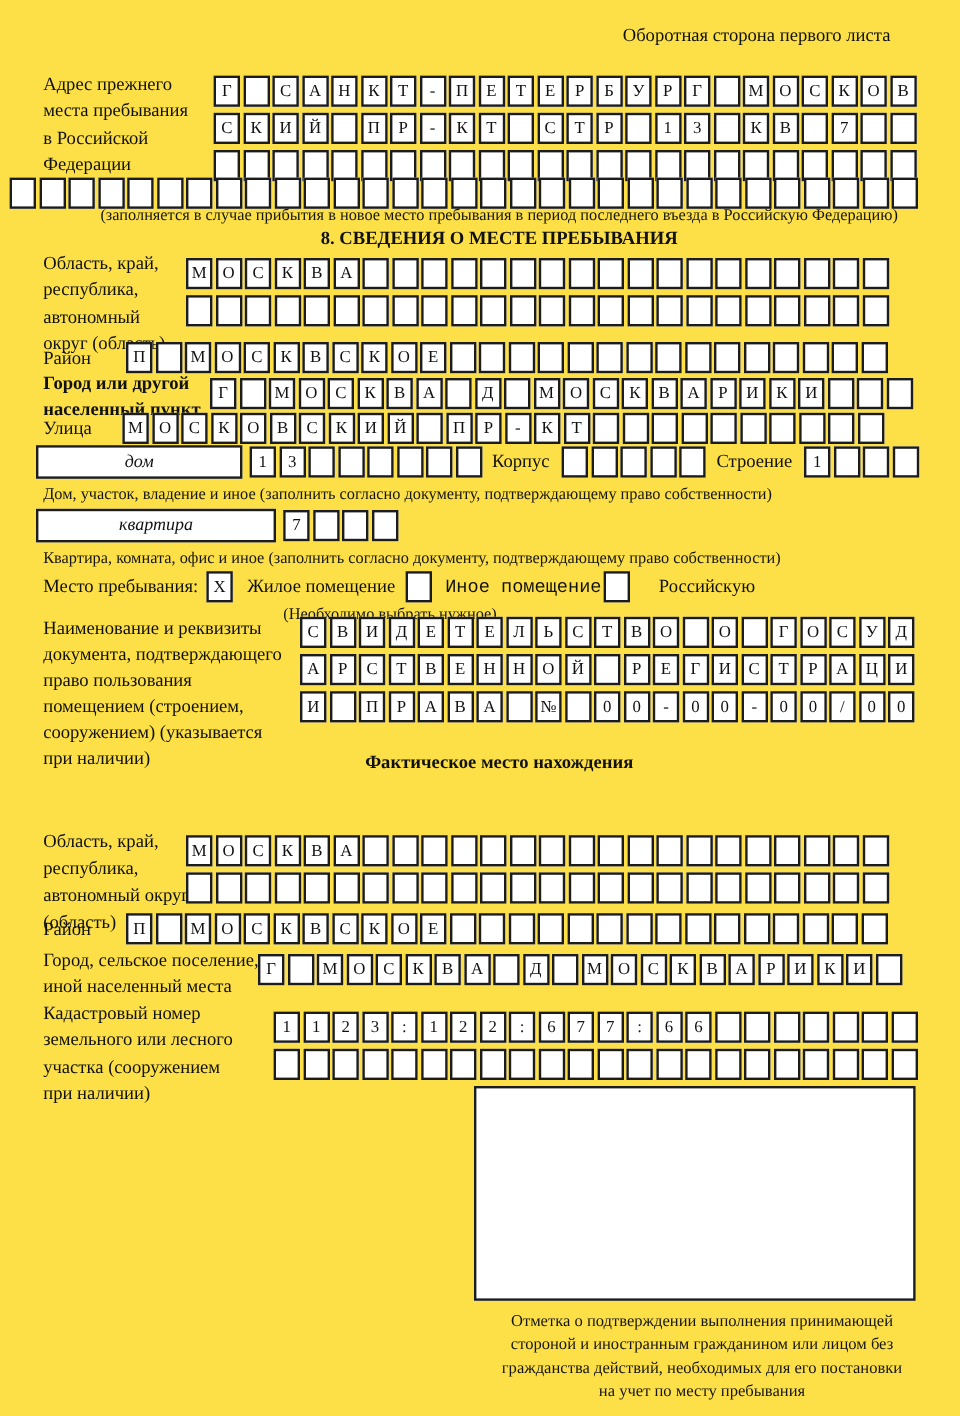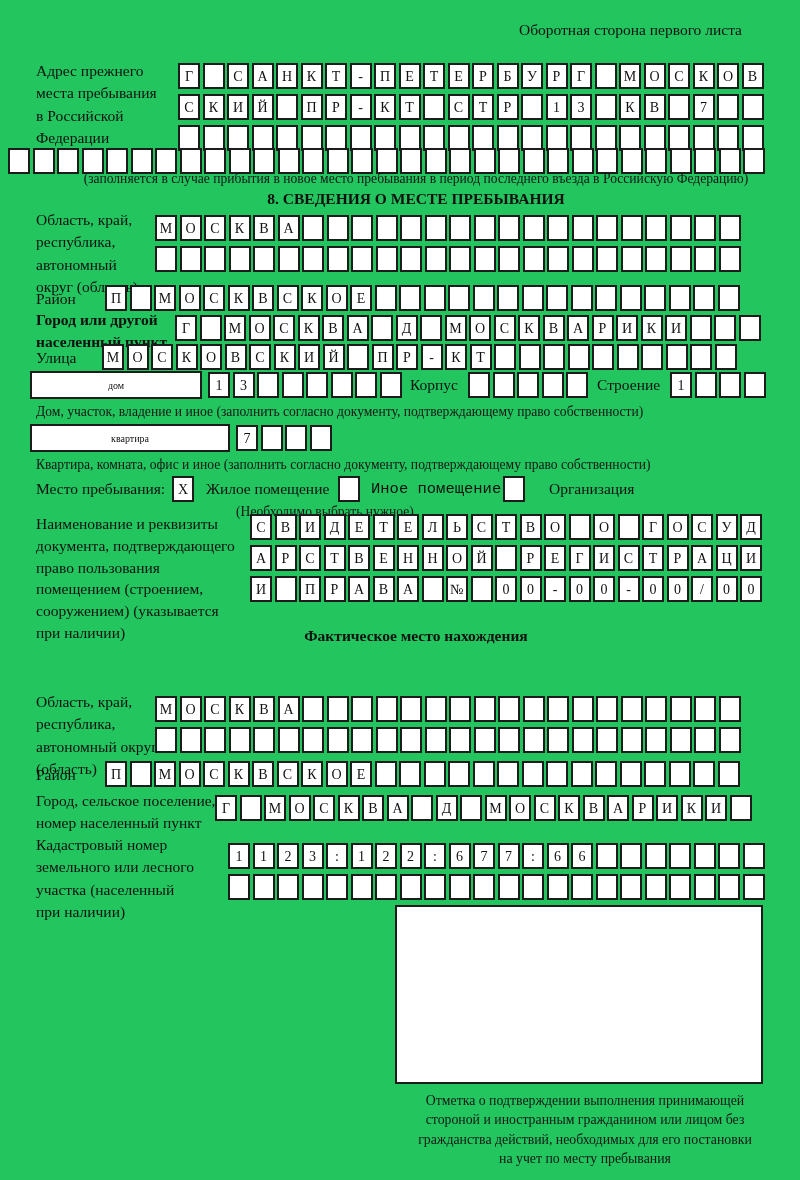--- a/index.html
+++ b/index.html
@@ -1,33 +1,33 @@
 <!DOCTYPE html>
 <html><head>
 <meta charset="utf-8">
 <style>
   html,body{margin:0;padding:0;background:#fff;}
   #page{
-    position:relative;width:800px;height:1180px;background:#22c55e;
+    position:relative;width:800px;height:1180px;background:#fde047;
     font-family:"Liberation Serif","DejaVu Serif",serif;color:#111;
     overflow:hidden;
   }
   .abs{position:absolute;}
   .lbl{font-size:15.5px;line-height:22.4px;white-space:pre-line;}
   .cap{font-size:13.6px;color:#161616;}
   .center{left:0;width:800px;text-align:center;margin-left:16px;}
   .bold{font-weight:bold;}
   .boxrow{display:flex;gap:2.5px;}
   .cell{
     width:22px;height:26px;box-sizing:border-box;border:2px solid #1c1c1c;
     font-size:14px;line-height:23px;text-align:center;background:#fff;flex:0 0 auto;
   }
   .widebox{
     box-sizing:border-box;border:2px solid #1c1c1c;height:28px;
-    display:flex;align-items:center;justify-content:center;font-size:10px;background:#fff;
+    display:flex;align-items:center;justify-content:center;font-size:15px;background:#fff;font-style:italic;
   }
   .stamp{box-sizing:border-box;border:2px solid #1c1c1c;background:#fff;}
   .pre{white-space:pre-line;}
 </style>
 </head>
 <body>
 
 <div id="page">
 
   <div class="abs" style="top:21px;right:58px;font-size:15.5px;">Оборотная сторона первого листа</div>
@@ -333,21 +333,21 @@
       <span class="cell"></span>
     </div>
   <div class="abs cap" style="left:36px;top:457px;">Квартира, комната, офис и иное (заполнить согласно документу, подтверждающему право собственности)</div>
 
   <div class="abs lbl" style="left:36px;top:478px;">Место пребывания:</div>
   <span class="abs cell" style="left:172px;top:476px;">X</span>
   <div class="abs lbl" style="left:206px;top:478px;">Жилое помещение</div>
   <span class="abs cell" style="left:338px;top:476px;"></span>
   <div class="abs lbl" style="left:371px;top:478px;font-family:Liberation Mono, monospace;">Иное помещение</div>
   <span class="abs cell" style="left:503px;top:476px;"></span>
-  <div class="abs lbl" style="left:549px;top:478px;">Организация</div>
+  <div class="abs lbl" style="left:549px;top:478px;">Российскую</div>
   <div class="abs cap" style="left:160px;top:504px;width:330px;text-align:center;">(Необходимо выбрать нужное)</div>
 
   <div class="abs lbl" style="left:36px;top:513px;width:215px;line-height:21.8px;">Наименование и реквизиты
 документа, подтверждающего
 право пользования
 помещением (строением,
 сооружением) (указывается
 при наличии)</div>
   <div class="abs boxrow" style="left:250px;top:514px;">
       <span class="cell">С</span>
@@ -502,21 +502,21 @@
       <span class="cell"></span>
       <span class="cell"></span>
       <span class="cell"></span>
       <span class="cell"></span>
       <span class="cell"></span>
       <span class="cell"></span>
       <span class="cell"></span>
     </div>
 
   <div class="abs lbl" style="left:36px;top:790px;width:200px;">Город, сельское поселение,
-номер населенный пункт</div>
+иной населенный места</div>
   <div class="abs boxrow" style="left:215px;top:795px;">
       <span class="cell">Г</span>
       <span class="cell"></span>
       <span class="cell">М</span>
       <span class="cell">О</span>
       <span class="cell">С</span>
       <span class="cell">К</span>
       <span class="cell">В</span>
       <span class="cell">А</span>
       <span class="cell"></span>
@@ -530,21 +530,21 @@
       <span class="cell">А</span>
       <span class="cell">Р</span>
       <span class="cell">И</span>
       <span class="cell">К</span>
       <span class="cell">И</span>
       <span class="cell"></span>
     </div>
 
   <div class="abs lbl" style="left:36px;top:834px;width:200px;">Кадастровый номер
 земельного или лесного
-участка (населенный
+участка (сооружением
 при наличии)</div>
   <div class="abs boxrow" style="left:228px;top:843px;">
       <span class="cell">1</span>
       <span class="cell">1</span>
       <span class="cell">2</span>
       <span class="cell">3</span>
       <span class="cell">:</span>
       <span class="cell">1</span>
       <span class="cell">2</span>
       <span class="cell">2</span>

